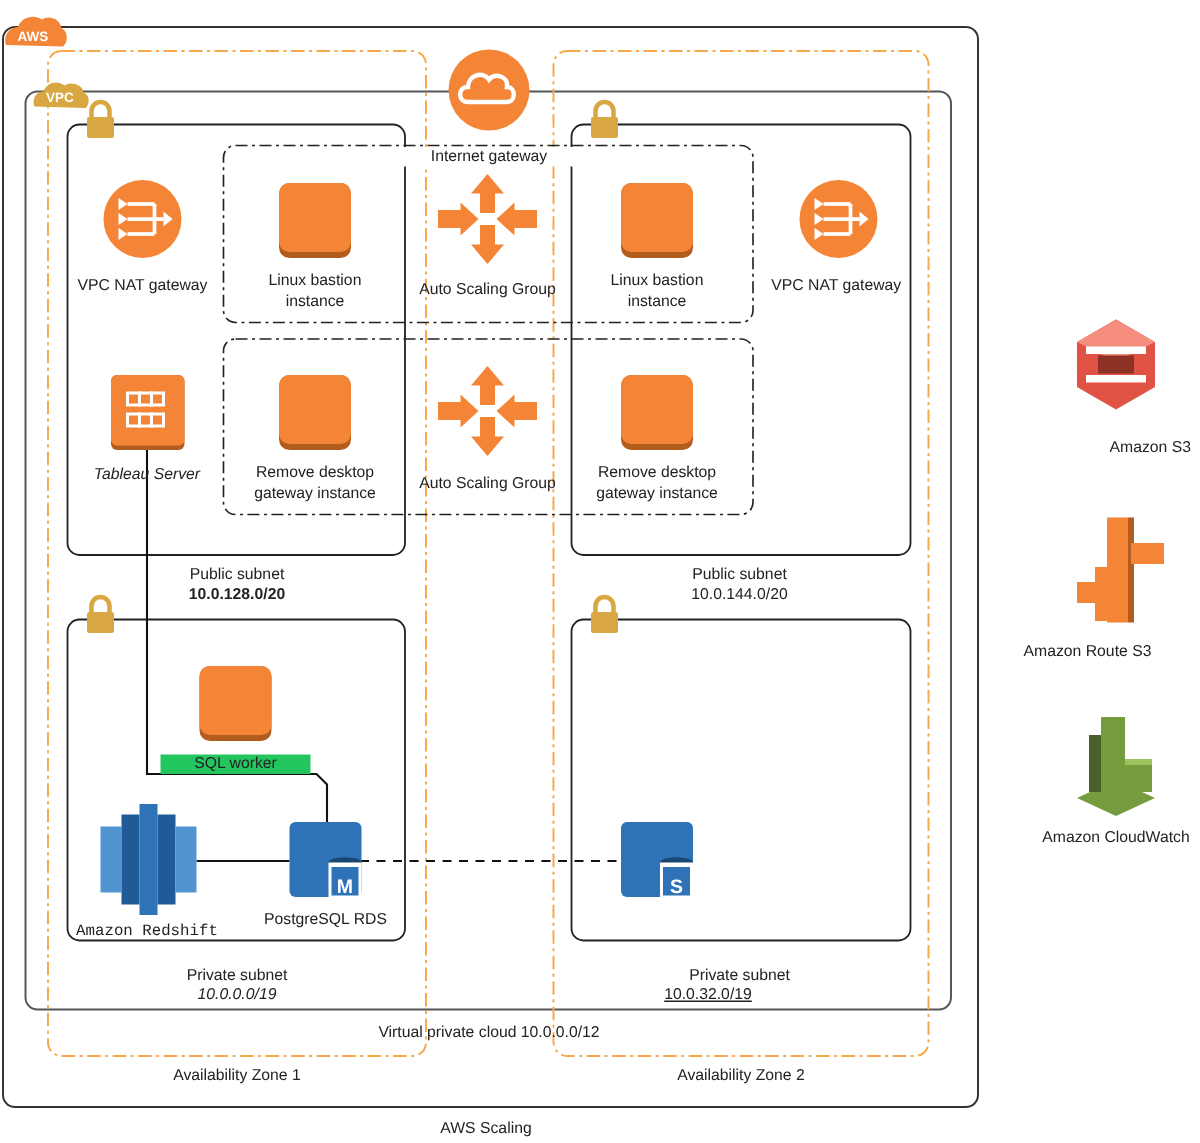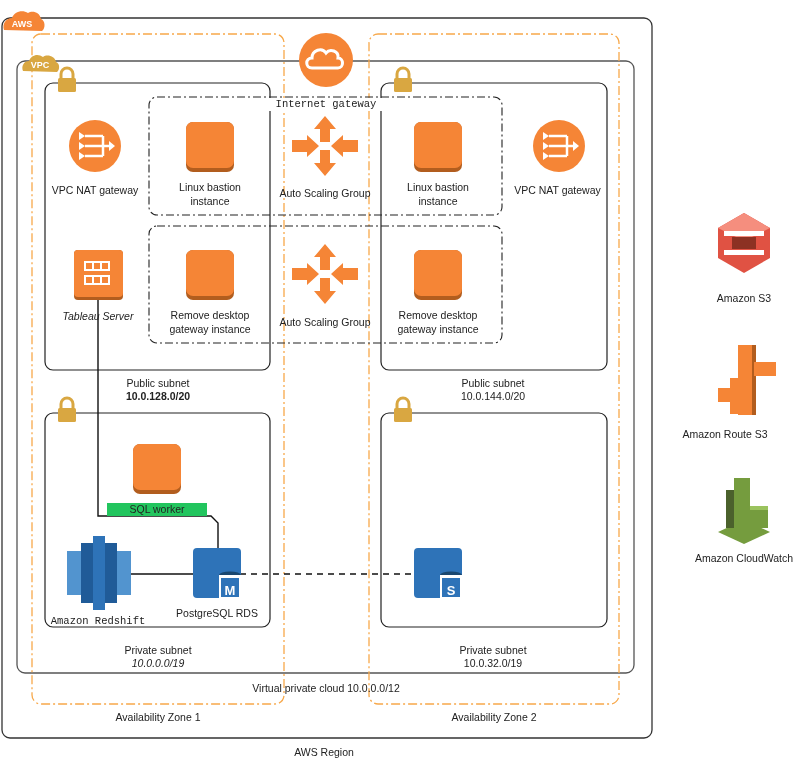--- a/index.html
+++ b/index.html
@@ -180,21 +180,21 @@
 
   <g transform="translate(744,510)">
     <polygon points="-26,22 0,34 26,22 0,10" fill="#759C3E"></polygon>
     <rect x="-18" y="-20" width="8" height="38" fill="#4B612C"></rect>
     <rect x="-10" y="-32" width="16" height="50" fill="#759C3E"></rect>
     <rect x="6" y="0" width="18" height="18" fill="#759C3E"></rect>
     <rect x="6" y="-4" width="18" height="4" fill="#9BC35E"></rect>
   </g>
 </svg>
 
-<div class="lbl" style="left:246px;top:98px;width:160px;background:#fff;font-family:Liberation Mono, monospace;">Internet gateway</div>
+<div class="lbl" style="left:246px;top:98px;width:160px;background:#fff;">Internet gateway</div>
 
 <div class="lbl" style="left:45px;top:184px;width:100px;">VPC NAT gateway</div>
 <div class="lbl" style="left:505px;top:184px;width:105px;">VPC NAT gateway</div>
 
 <div class="lbl" style="left:160px;top:181px;width:100px;">Linux bastion</div>
 <div class="lbl" style="left:160px;top:195px;width:100px;">instance</div>
 <div class="lbl" style="left:388px;top:181px;width:100px;">Linux bastion</div>
 <div class="lbl" style="left:388px;top:195px;width:100px;">instance</div>
 
 <div class="lbl" style="left:265px;top:187px;width:120px;">Auto Scaling Group</div>
@@ -213,24 +213,24 @@
 <div class="lbl" style="left:433px;top:390px;width:120px;">10.0.144.0/20</div>
 
 <div class="lbl" style="left:107px;top:503px;width:100px;background:#22c55e;">SQL worker</div>
 
 <div class="lbl" style="left:48px;top:615px;width:100px;font-family:Liberation Mono, monospace;">Amazon Redshift</div>
 <div class="lbl" style="left:167px;top:607px;width:100px;">PostgreSQL RDS</div>
 
 <div class="lbl" style="left:98px;top:644px;width:120px;">Private subnet</div>
 <div class="lbl" style="left:98px;top:657px;width:120px;font-style:italic;">10.0.0.0/19</div>
 <div class="lbl" style="left:433px;top:644px;width:120px;">Private subnet</div>
-<div class="lbl" style="left:433px;top:657px;width:120px;">10.0.32.0/19</div>
+<div class="lbl" style="left:412px;top:657px;width:120px;text-decoration:underline;">10.0.32.0/19</div>
 
 <div class="lbl" style="left:226px;top:682px;width:200px;">Virtual private cloud 10.0.0.0/12</div>
 
 <div class="lbl" style="left:88px;top:711px;width:140px;">Availability Zone 1</div>
 <div class="lbl" style="left:424px;top:711px;width:140px;">Availability Zone 2</div>
 
-<div class="lbl" style="left:264px;top:746px;width:120px;">AWS Region</div>
-
-<div class="lbl" style="left:694px;top:292px;width:100px;">Amazon S3</div>
+<div class="lbl" style="left:264px;top:746px;width:120px;">AWS Scaling</div>
+
+<div class="lbl" style="left:694px;top:292px;width:100px;text-align:right;">Amazon S3</div>
 <div class="lbl" style="left:670px;top:428px;width:110px;">Amazon Route S3</div>
 <div class="lbl" style="left:689px;top:552px;width:110px;">Amazon CloudWatch</div>
 
 </body></html>

